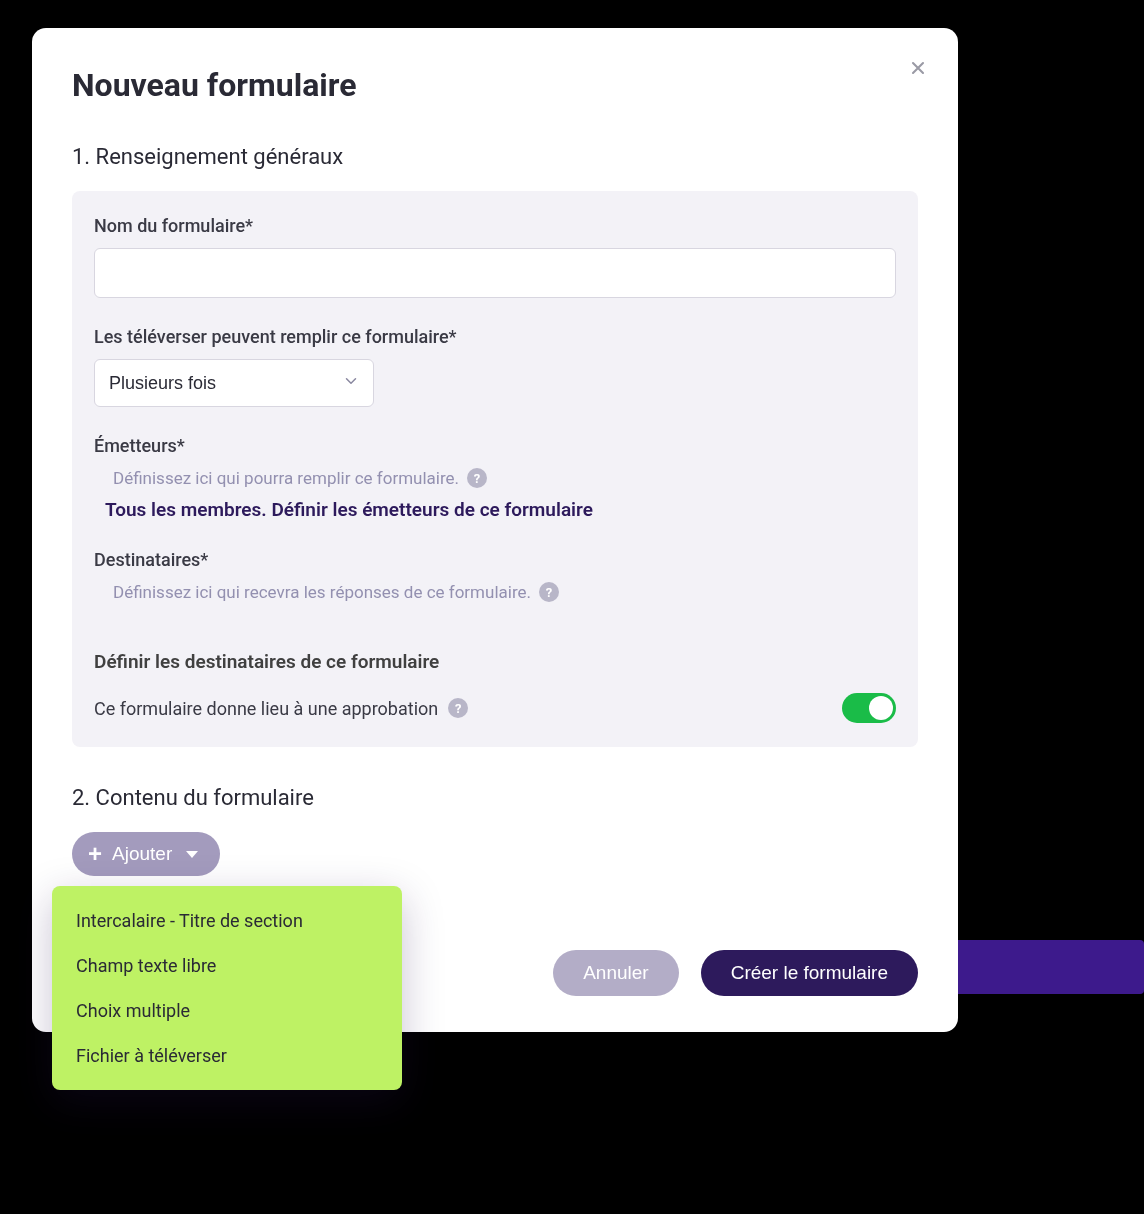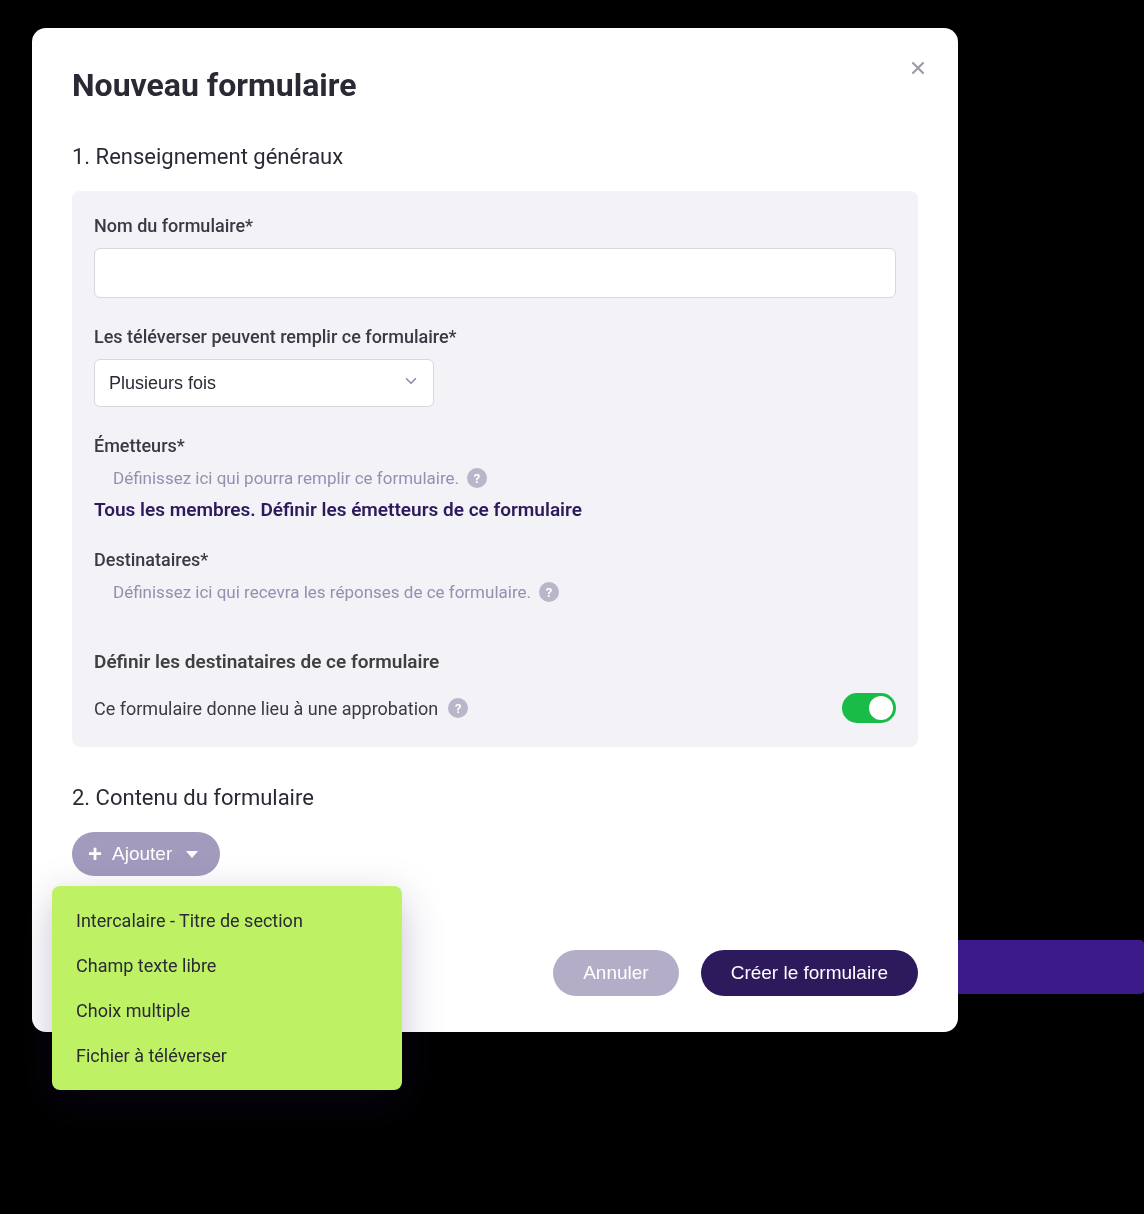--- a/index.html
+++ b/index.html
@@ -71,21 +71,21 @@
       border: 1px solid #d8d6e0;
       border-radius: 6px;
       background: #fff;
       padding: 0 14px;
       font-size: 16px;
       margin-bottom: 28px;
     }
     .select-wrap {
       position: relative;
       display: inline-block;
-      width: 340px;
+      width: 280px;
       margin-bottom: 28px;
     }
     .select-input {
       width: 100%;
       height: 48px;
       border: 1px solid #d8d6e0;
       border-radius: 6px;
       background: #fff;
       padding: 0 40px 0 14px;
       font-size: 18px;
@@ -127,20 +127,21 @@
       align-items: center;
       justify-content: center;
       flex-shrink: 0;
     }
     .link-text {
       font-size: 19px;
       font-weight: 600;
       color: #2d1a5c;
       margin-bottom: 28px;
       cursor: pointer;
+      margin-left: 11px;
     }
     .link-text2 {
       font-size: 19px;
       font-weight: 600;
       color: #404040;
       margin-bottom: 20px;
       cursor: pointer;
       margin-top: 48px;
     }
     .toggle-row {

